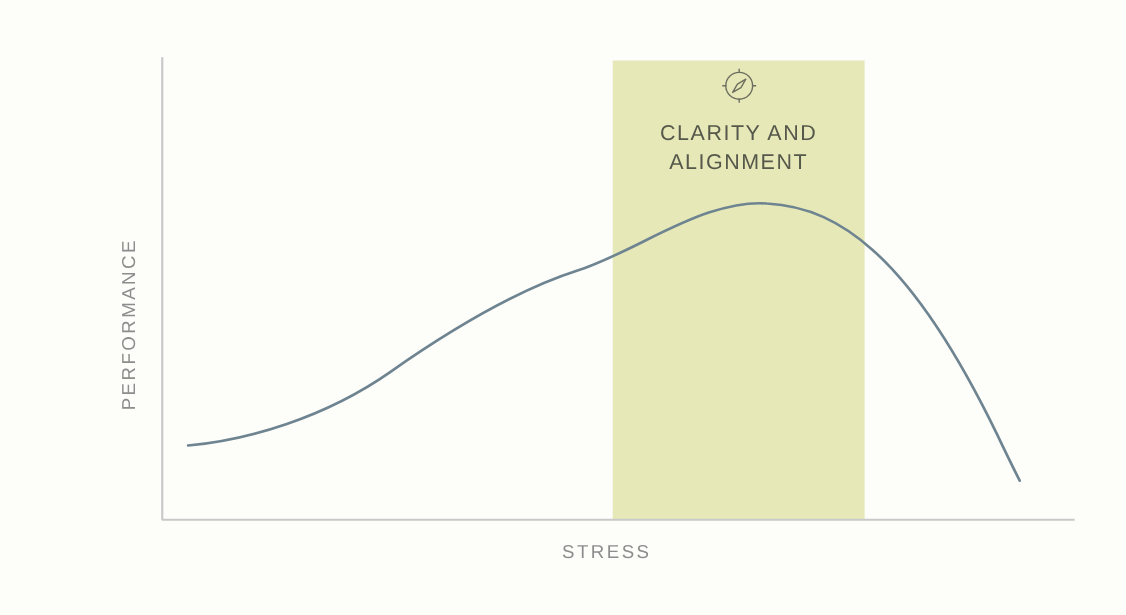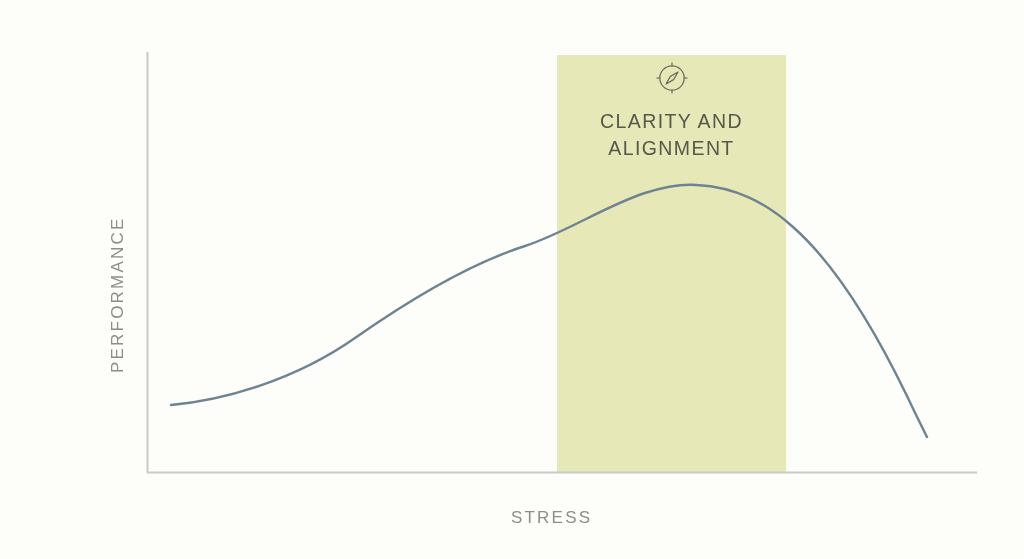--- a/index.html
+++ b/index.html
@@ -37,21 +37,21 @@
     font-weight: 400;
   }
   #ylabel {
     left: 0;
     top: 0;
     transform-origin: left top;
     transform: translate(63px, 373px) rotate(-90deg);
   }
   #xlabel {
     left: 0;
-    top: 16px;
+    top: 0;
     transform: translate(466px, 492px);
   }
   #band-annotation {
     position: absolute;
     left: 512px;
     top: 60px;
     width: 229px;
     text-align: center;
     pointer-events: none;
   }

